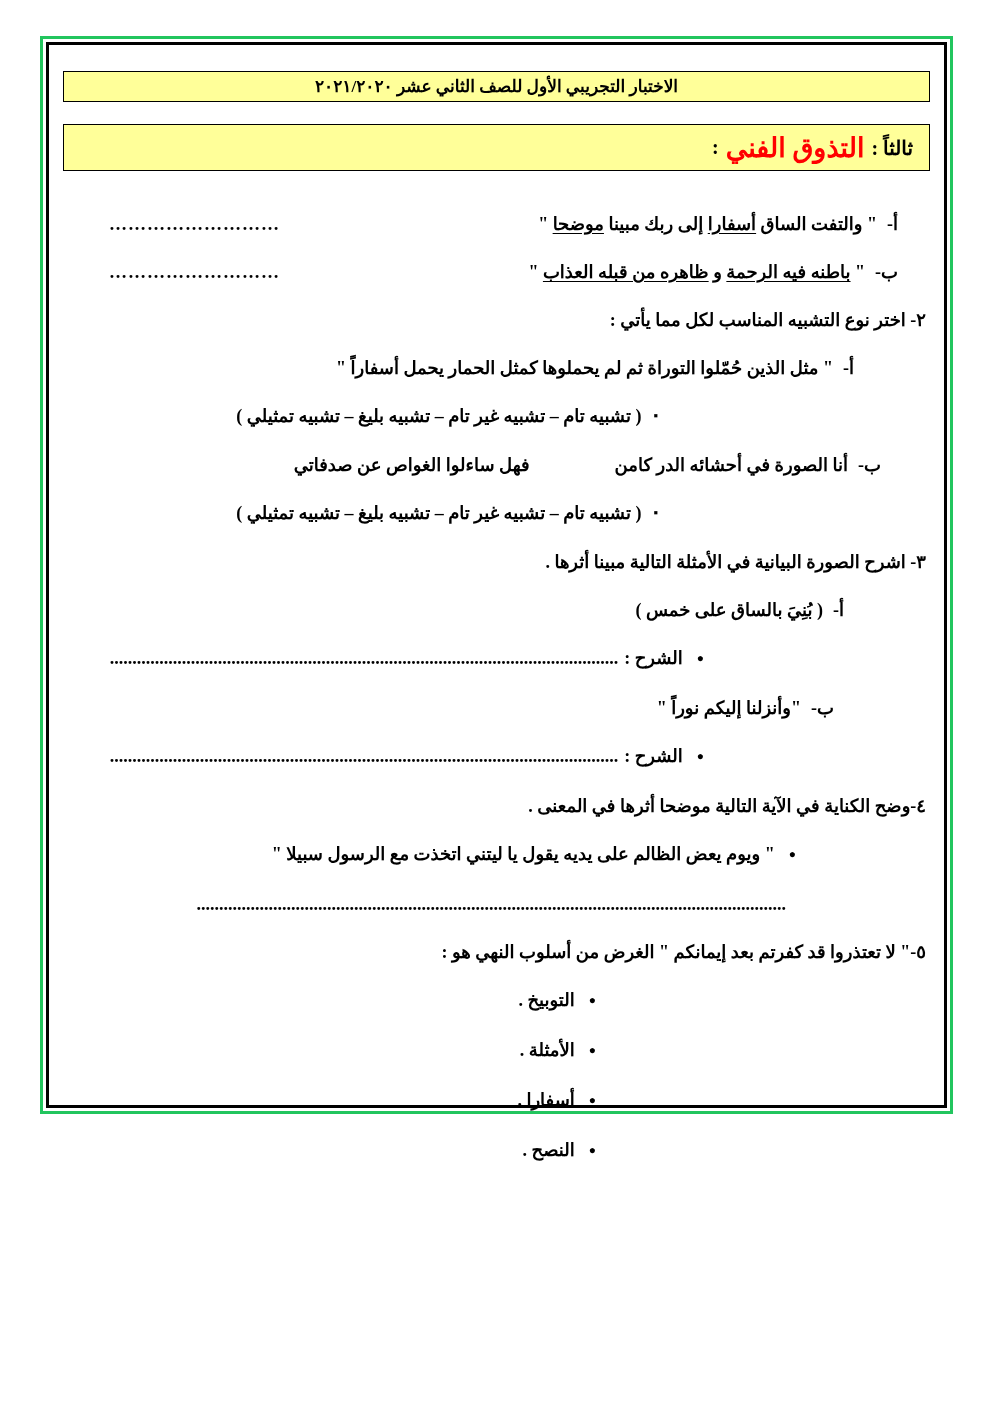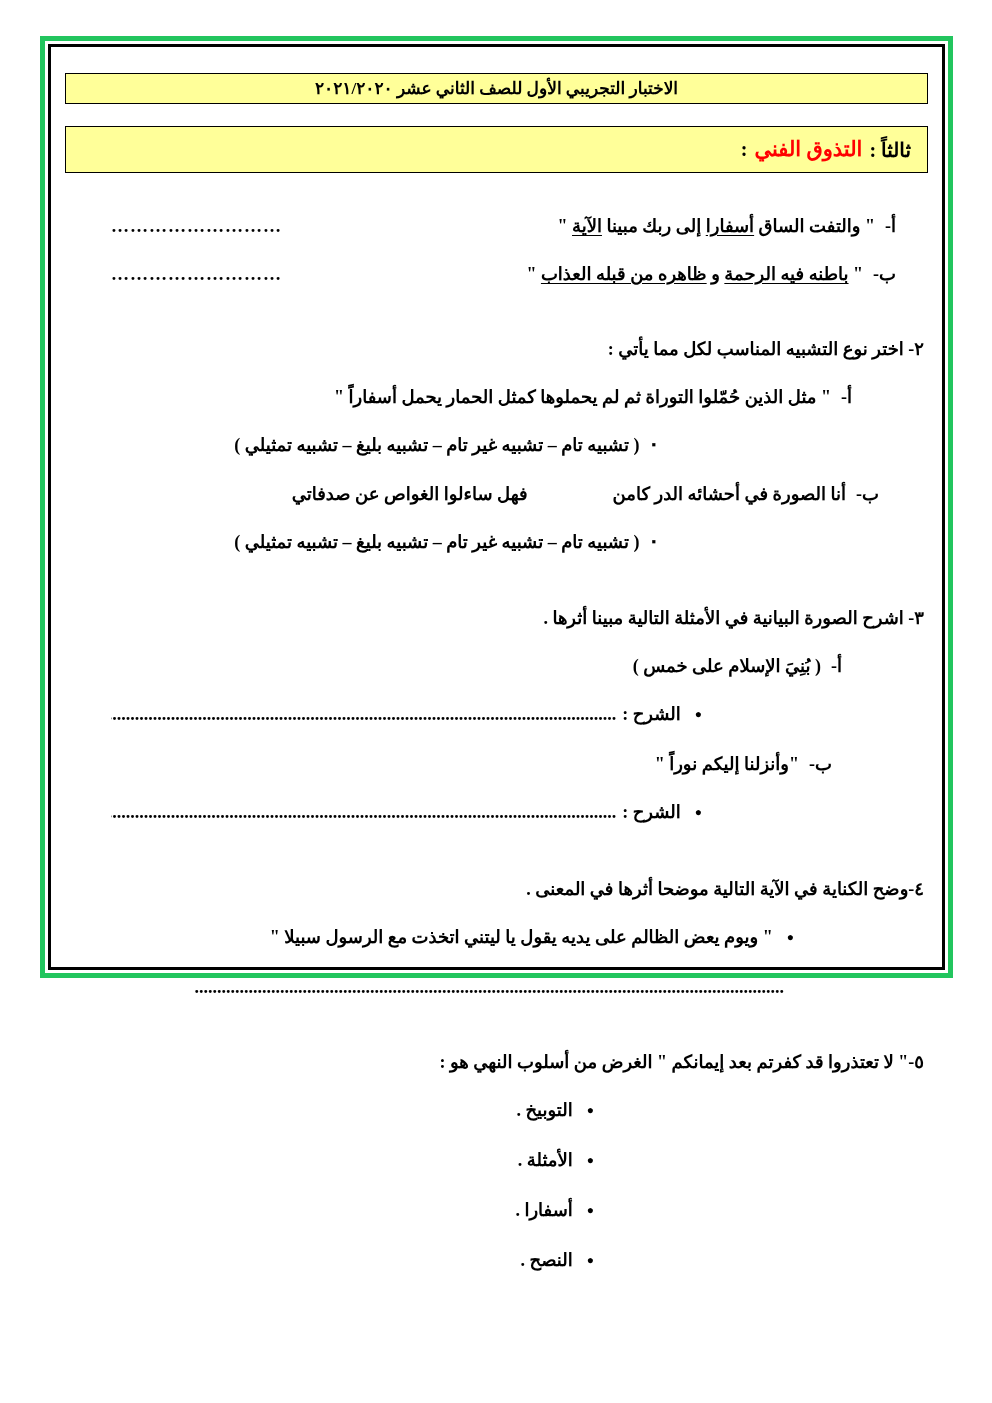--- a/index.html
+++ b/index.html
@@ -3,40 +3,40 @@
 <meta charset="utf-8">
 <style>
   * { margin:0; padding:0; box-sizing:border-box; }
   html, body { background:#ffffff; }
   body {
     width:992px; height:1403px; position:relative;
     font-family:"Liberation Serif","DejaVu Serif",serif;
     font-weight:bold; color:#000; direction:rtl; overflow:hidden;
   }
   .frame-outer {
-    position:absolute; left:40px; top:36px; width:913px; height:942px;
-    border:5px solid #22c55e; padding:3px; background:#fff;
+    position:absolute; left:40px; top:36px; width:913px; height:1078px;
+    border:3px solid #22c55e; padding:3px; background:#fff;
   }
   .frame-inner {
     width:100%; height:100%; border:3px solid #000;
     padding:26px 14px 0 14px;
   }
   .header-bar {
     height:31px; background:#ffff99; border:1px solid #000;
     display:flex; align-items:center; justify-content:center;
     font-size:17px;
   }
   .section-bar {
     margin-top:22px; height:47px; background:#ffff99; border:1px solid #000;
     display:flex; align-items:center; padding:0 16px; font-size:20px;
   }
-  .sec-title { color:#ff0000; font-size:21px; margin:0 7px; }
+  .sec-title { color:#ff0000; font-size:27px; margin:0 7px; }
   .content { padding:42px 4px 0 46px; font-size:18px; }
   .line { line-height:23px; margin-bottom:25px; }
-  .q-gap { margin-top:52px; }
+  .q-gap { margin-top:25px; }
   .spread { display:flex; justify-content:space-between; align-items:baseline; }
   .row { display:flex; align-items:baseline; }
   .ind-q1item { padding-right:28px; }
   .ind-q2a { padding-right:72px; }
   .ind-verse { padding-right:45px; }
   .ind-choices { padding-right:268px; }
   .ind-q3a { padding-right:82px; }
   .ind-q3b { padding-right:92px; }
   .ind-sharh { padding-right:222px; }
   .ind-q4quote { padding-right:130px; }
@@ -64,21 +64,21 @@
       <span>ثالثاً :</span>
       <span class="sec-title">التذوق الفني</span>
       <span>:</span>
     </div>
 
     <div class="content">
 
 
       <div class="line spread ind-q1item">
         <span>
-          <span class="item-label">أ-</span><span>" والتفت الساق </span><span class="u">أسفارا</span><span> إلى ربك مبينا </span><span class="u">الآية</span><span> "</span>
+          <span class="item-label">أ-</span><span>" والتفت الساق </span><span class="u">أسفارا</span><span> إلى ربك مبينا </span><span class="u">موضحا</span><span> "</span>
         </span>
         <span class="dots-lead">………………………</span>
       </div>
 
       <div class="line spread ind-q1item">
         <span>
           <span class="item-label">ب-</span><span>" </span><span class="u">باطنه فيه الرحمة</span><span> و </span><span class="u">ظاهره من قبله العذاب</span><span> "</span>
         </span>
         <span class="dots-lead">………………………</span>
       </div>
@@ -101,21 +101,21 @@
       </div>
 
       <div class="line row ind-choices">
         <span class="bullet-sq">▪</span>
         <span>( تشبيه تام – تشبيه غير تام – تشبيه بليغ – تشبيه تمثيلي )</span>
       </div>
 
       <div class="line q-gap">٣- اشرح الصورة البيانية في الأمثلة التالية مبينا أثرها .</div>
 
       <div class="line ind-q3a">
-        <span class="item-label">أ-</span><span>( بُنِيَ الإسلام على خمس )</span>
+        <span class="item-label">أ-</span><span>( بُنِيَ بالساق على خمس )</span>
       </div>
 
       <div class="line row ind-sharh">
         <span class="bullet-rd">●</span>
         <span>الشرح :</span>
         <span class="dots-fill">........................................................................................................................................</span>
       </div>
 
       <div class="line ind-q3b">
         <span class="item-label">ب-</span><span>"وأنزلنا إليكم نوراً "</span>

